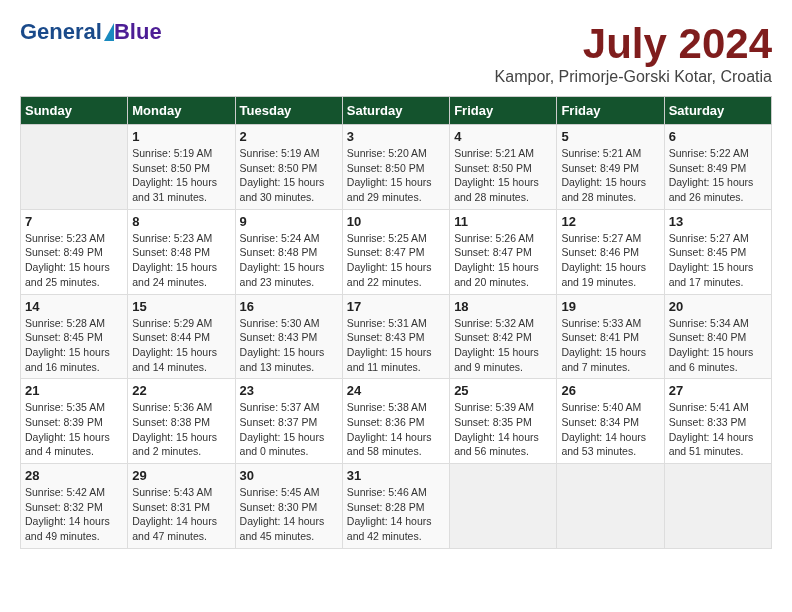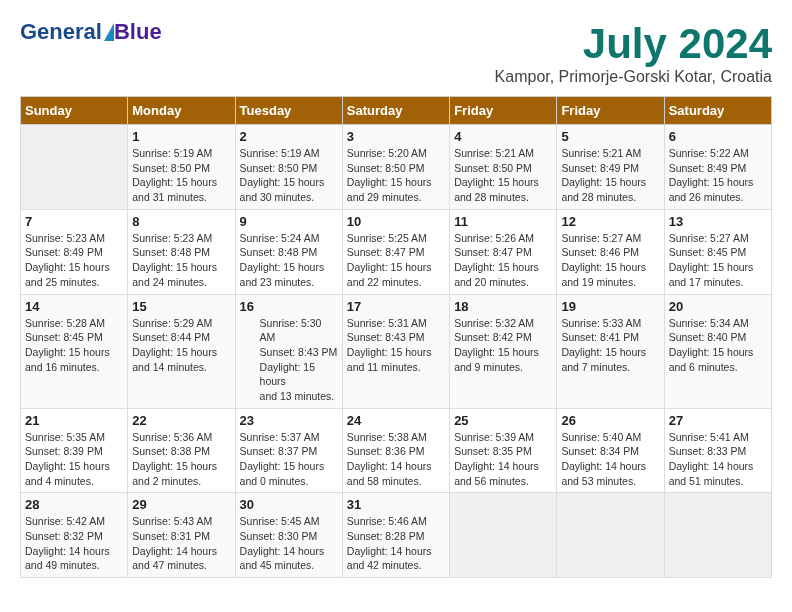--- a/index.html
+++ b/index.html
@@ -38,33 +38,33 @@
       border-bottom: 18px solid #1a8abf;
       margin-left: 2px;
       vertical-align: middle;
     }
     .title-section {
       text-align: right;
     }
     .month-title {
       font-size: 42px;
       font-weight: bold;
-      color: #0f766e;
+      color: #7f1d1d;
     }
     .location-title {
       font-size: 16px;
       color: #444;
     }
     table {
       width: 100%;
       border-collapse: collapse;
       font-size: 11px;
     }
     thead tr th {
-      background-color: #a16207;
+      background-color: #14532d;
       color: #fff;
       padding: 6px 4px;
       text-align: left;
       font-size: 13px;
       font-weight: bold;
       border: 1px solid #ccc;
     }
     tbody tr td {
       border: 1px solid #ddd;
       padding: 4px 4px;
@@ -228,21 +228,21 @@
         </td>
         <td>
           <span class="day-number">15</span>
           <div class="day-info" style="white-space: pre-line;">Sunrise: 5:29 AM
 Sunset: 8:44 PM
 Daylight: 15 hours
 and 14 minutes.</div>
         </td>
         <td>
           <span class="day-number">16</span>
-          <div class="day-info" style="white-space: pre-line; margin-left: 20px;">Sunrise: 5:30 AM
+          <div class="day-info" style="white-space: pre-line;">Sunrise: 5:30 AM
 Sunset: 8:43 PM
 Daylight: 15 hours
 and 13 minutes.</div>
         </td>
         <td>
           <span class="day-number">17</span>
           <div class="day-info" style="white-space: pre-line;">Sunrise: 5:31 AM
 Sunset: 8:43 PM
 Daylight: 15 hours
 and 11 minutes.</div>

